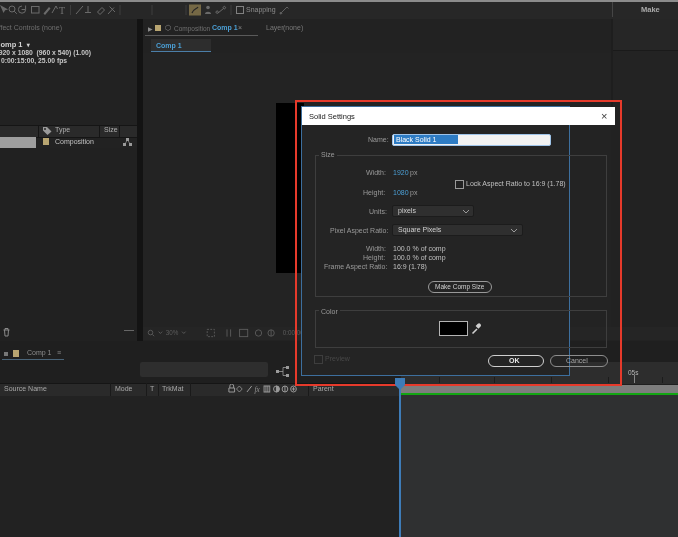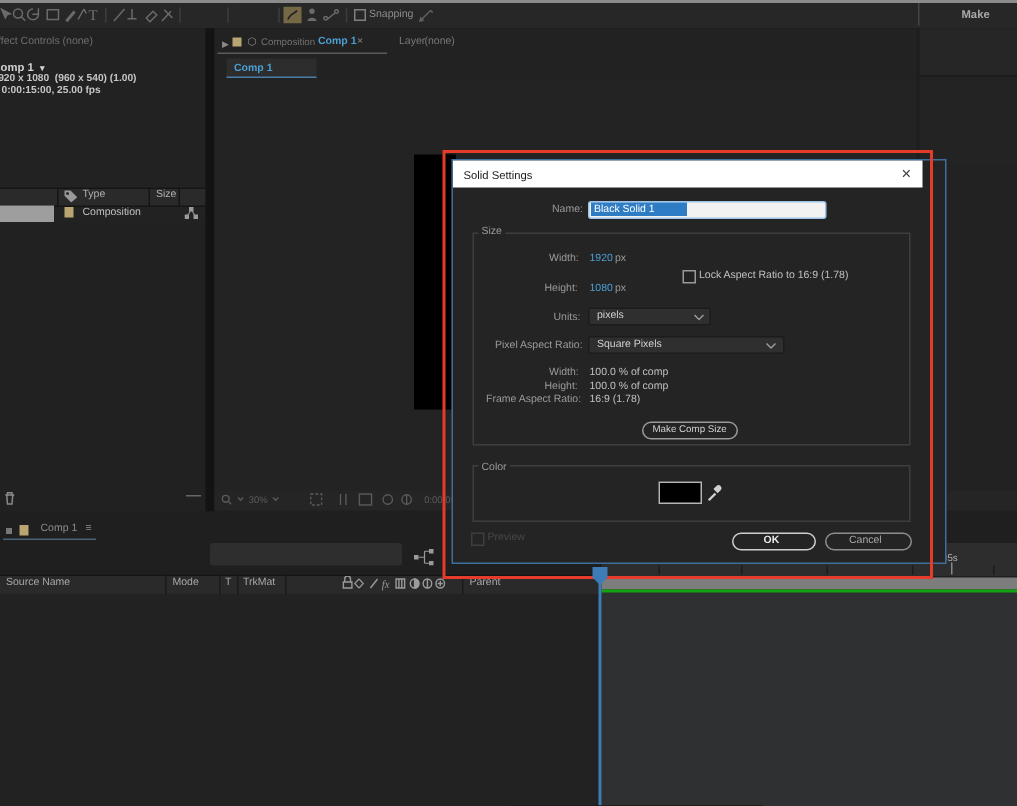--- a/index.html
+++ b/index.html
@@ -197,21 +197,21 @@
     <div class="ab" style="left:494px;top:36px;width:1px;height:6px;background:#1c1c1c;"></div>
     <div class="ab" style="left:551px;top:36px;width:1px;height:6px;background:#1c1c1c;"></div>
     <div class="ab" style="left:608px;top:36px;width:1px;height:6px;background:#1c1c1c;"></div>
     <div class="ab" style="left:662px;top:36px;width:1px;height:6px;background:#1c1c1c;"></div>
     <div class="ab" style="left:401px;top:44px;width:277px;height:7.5px;background:#7d7d7d;"></div>
     <div class="ab" style="left:401px;top:51.5px;width:277px;height:3px;background:#12a512;"></div>
 
     <div class="ab" style="left:401px;top:54px;width:277px;height:142px;background:#2f3031;"></div>
   </div>
 
-  <div class="ab" style="left:301px;top:106px;width:330px;height:270px;background:#242424;border:1.5px solid #3d6f9e;box-sizing:border-box;z-index:20;">
+  <div class="ab" style="left:301px;top:106px;width:269px;height:270px;background:#242424;border:1.5px solid #3d6f9e;box-sizing:border-box;z-index:20;">
 
     <div class="ab" style="left:0;top:0;width:313px;height:18px;background:#ffffff;"></div>
     <div class="t" style="left:7px;top:5px;font-size:7.5px;color:#1a1a1a;">Solid Settings</div>
     <div class="t" style="left:299px;top:2.5px;font-size:11px;color:#3a3a3a;">×</div>
 
     <div class="t" style="left:66px;top:29px;font-size:7px;color:#9a9a9a;">Name:</div>
     <div class="ab" style="left:90px;top:26.5px;width:159px;height:12px;background:#f2f2f2;border:1px solid #9ec3e8;border-radius:2px;box-sizing:border-box;"></div>
     <div class="ab" style="left:92px;top:28px;width:64px;height:9px;background:#2e7cc4;"></div>
     <div class="t" style="left:94px;top:29px;font-size:7px;color:#fff;">Black Solid 1</div>
 

